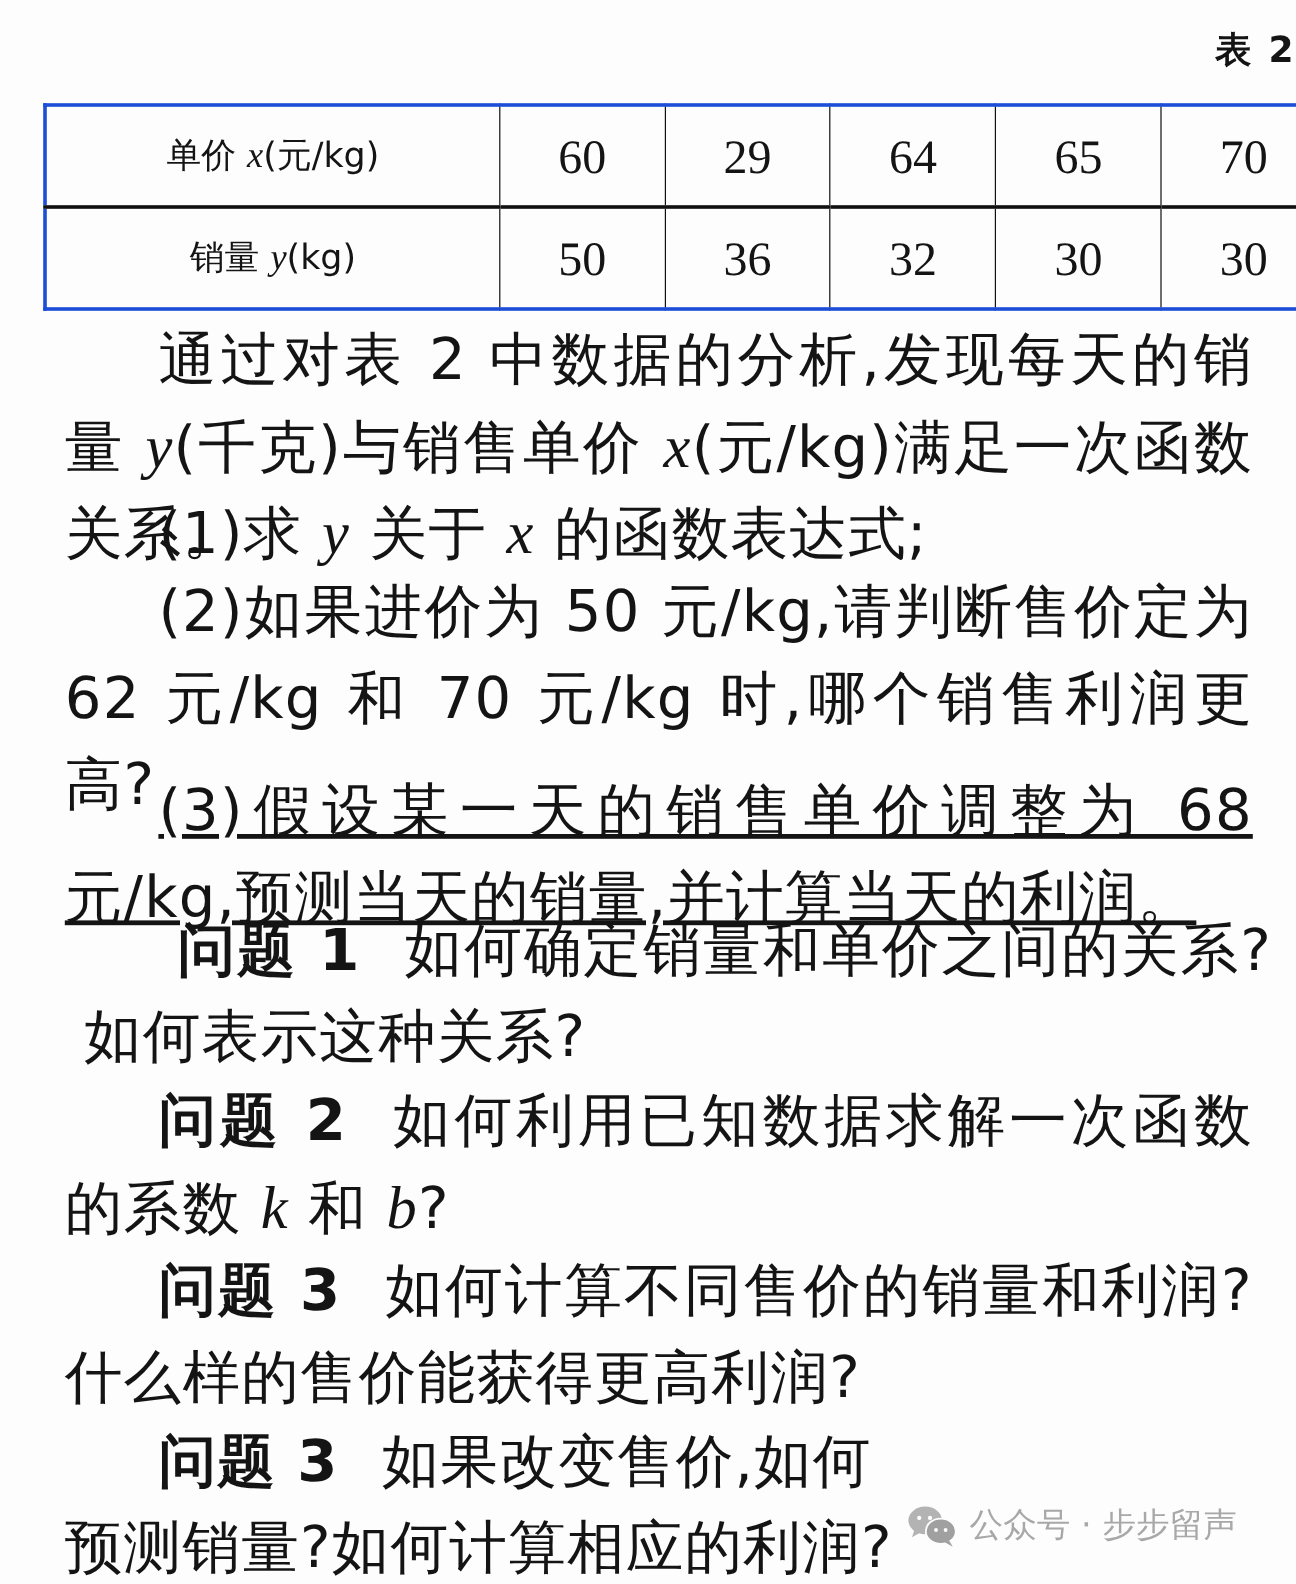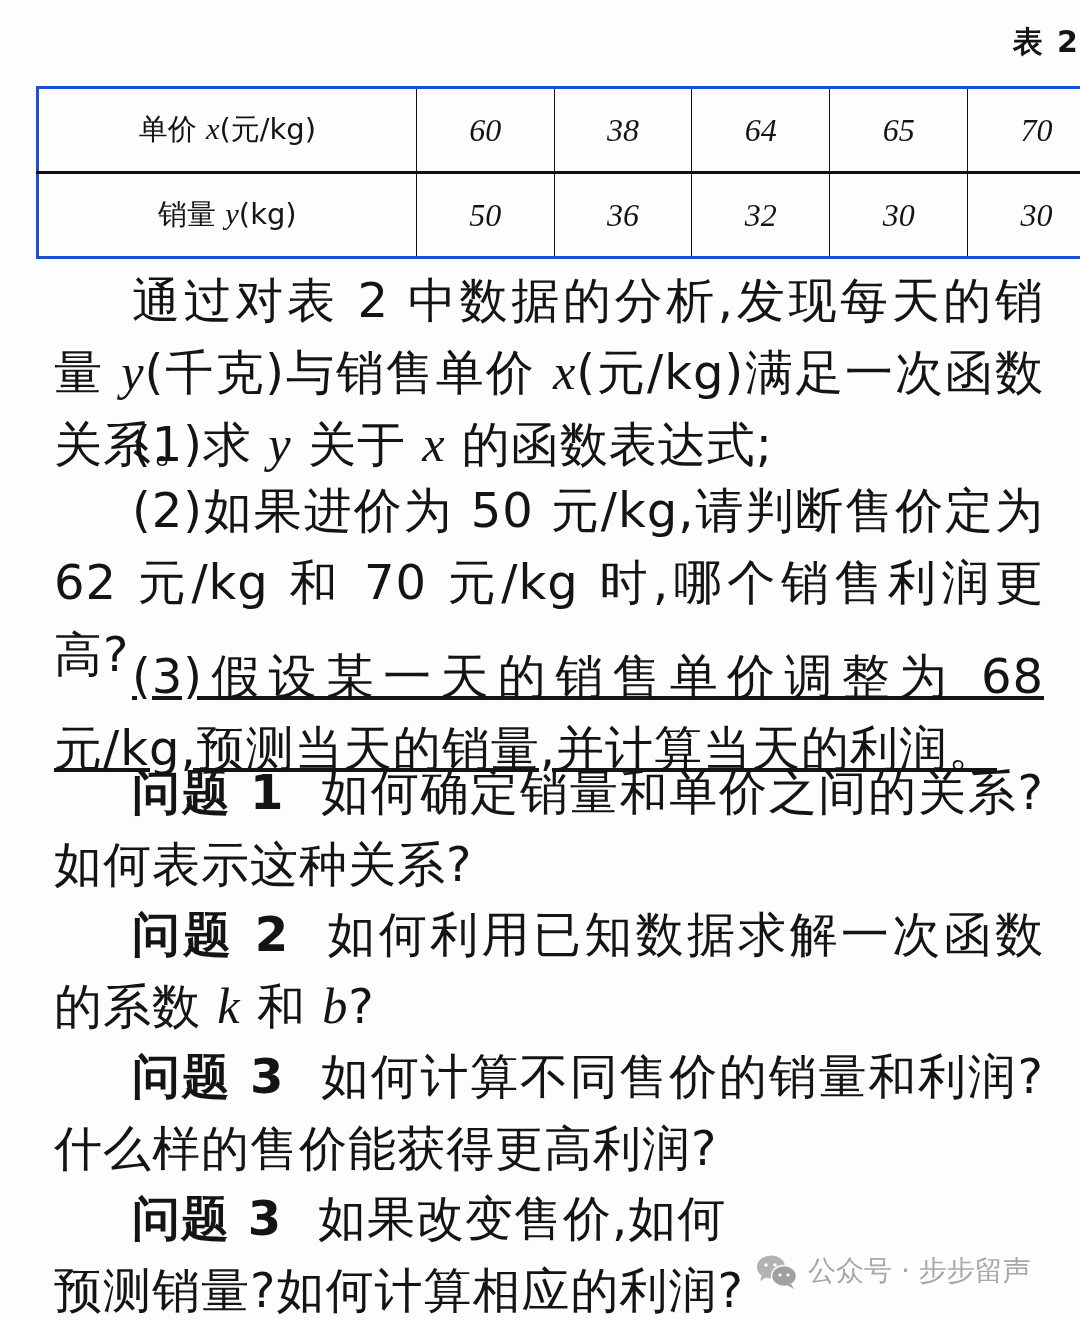--- a/index.html
+++ b/index.html
@@ -41,21 +41,21 @@
       text-align: center;
       vertical-align: middle;
       height: 80px;
     }
     table.data-table tr:first-child td { border-bottom: 3px solid #111; }
     table.data-table td.row-head {
       width: 356px;
       font-family: "DejaVu Sans", sans-serif;
       font-size: 29px;
     }
-    table.data-table td.cell { width: 128px; font-family: "Liberation Serif", serif; font-size: 32px; font-style: italic; }
+    table.data-table td.cell { width: 128px; font-family: "Liberation Serif", serif; font-size: 40px; }
     i.var { font-family: "Liberation Serif", serif; font-style: italic; font-size: 1.05em; }
 
     .para {
       position: absolute;
       left: 54px;
       width: 990px;
       font-family: "DejaVu Sans", sans-serif;
       font-size: 48px;
       line-height: 72px;
       letter-spacing: 1px;
@@ -80,21 +80,21 @@
 </head>
 <body>
 
 <div class="caption">表 2</div>
 
 <table class="data-table">
   <tbody>
       <tr>
     <td class="row-head"><span>单价 </span><i class="var">x</i><span>(元/kg)</span></td>
     <td class="cell">60</td>
-    <td class="cell">38</td>
+    <td class="cell">29</td>
     <td class="cell">64</td>
     <td class="cell">65</td>
     <td class="cell">70</td>
   </tr>
   <tr>
     <td class="row-head"><span>销量 </span><i class="var">y</i><span>(kg)</span></td>
     <td class="cell">50</td>
     <td class="cell">36</td>
     <td class="cell">32</td>
     <td class="cell">30</td>
@@ -104,21 +104,21 @@
   </table>
 
 <div class="para indent" style="top:264px;"><span>通过对表 2 中数据的分析,发现每天的销量 </span><i class="var">y</i><span>(千克)与销售单价 </span><i class="var">x</i><span>(元/kg)满足一次函数关系。</span></div>
 
 <div class="para indent" style="top:408px;"><span>(1)求 </span><i class="var">y</i><span> 关于 </span><i class="var">x</i><span> 的函数表达式;</span></div>
 
 <div class="para indent" style="top:474px;">(2)如果进价为 50 元/kg,请判断售价定为 62 元/kg 和 70 元/kg 时,哪个销售利润更高?</div>
 
 <div class="para indent" style="top:640px;text-decoration:underline;">(3)假设某一天的销售单价调整为 68 元/kg,预测当天的销量,并计算当天的利润。</div>
 
-<div class="para indent" style="top:756px;"><span class="q-label">问题 1</span><span>如何确定销量和单价之间的关系?如何表示这种关系?</span></div>
+<div class="para indent" style="top:756px;margin-left:16px;"><span class="q-label">问题 1</span><span>如何确定销量和单价之间的关系?如何表示这种关系?</span></div>
 
 <div class="para indent" style="top:898px;"><span class="q-label">问题 2</span><span>如何利用已知数据求解一次函数的系数 </span><i class="var">k</i><span> 和 </span><i class="var">b</i><span>?</span></div>
 
 <div class="para indent" style="top:1040px;"><span class="q-label">问题 3</span><span>如何计算不同售价的销量和利润?什么样的售价能获得更高利润?</span></div>
 
 <div class="para indent" style="top:1182px; width:700px; text-align:left;"><span class="q-label">问题 3</span><span>如果改变售价,如何预测销量?如何计算相应的利润?</span></div>
 
 <div class="watermark">
   <svg class="wechat-icon" viewBox="0 0 42 36">
     <ellipse cx="15" cy="13" rx="14" ry="11.5" fill="#b3b3b3"></ellipse>

